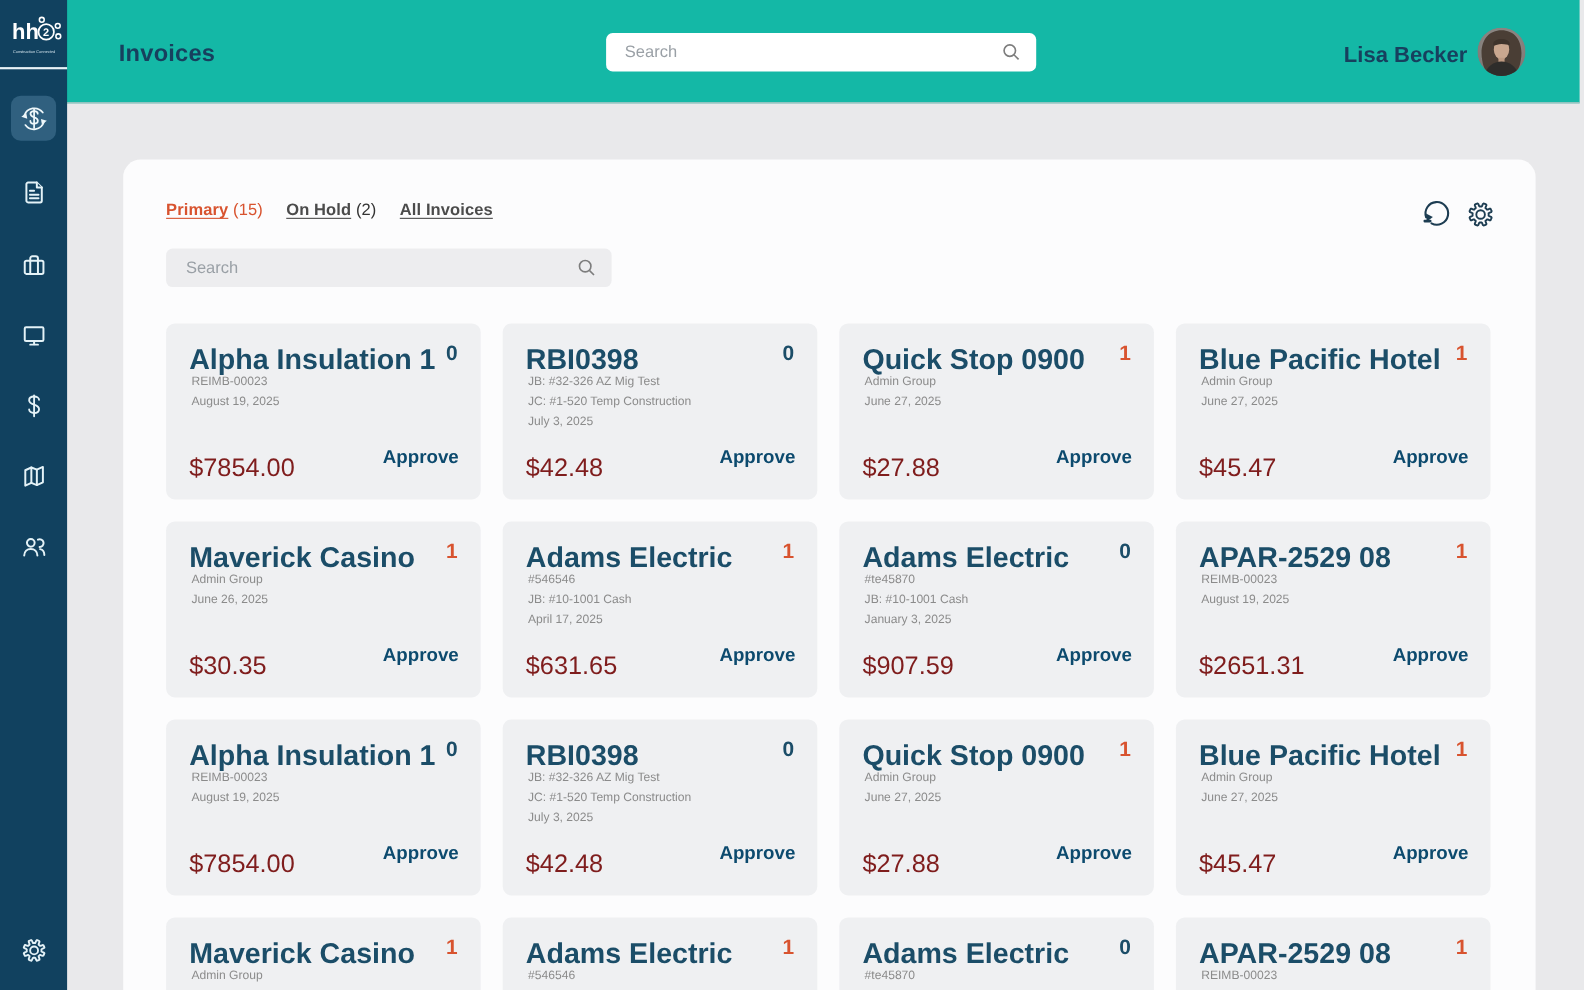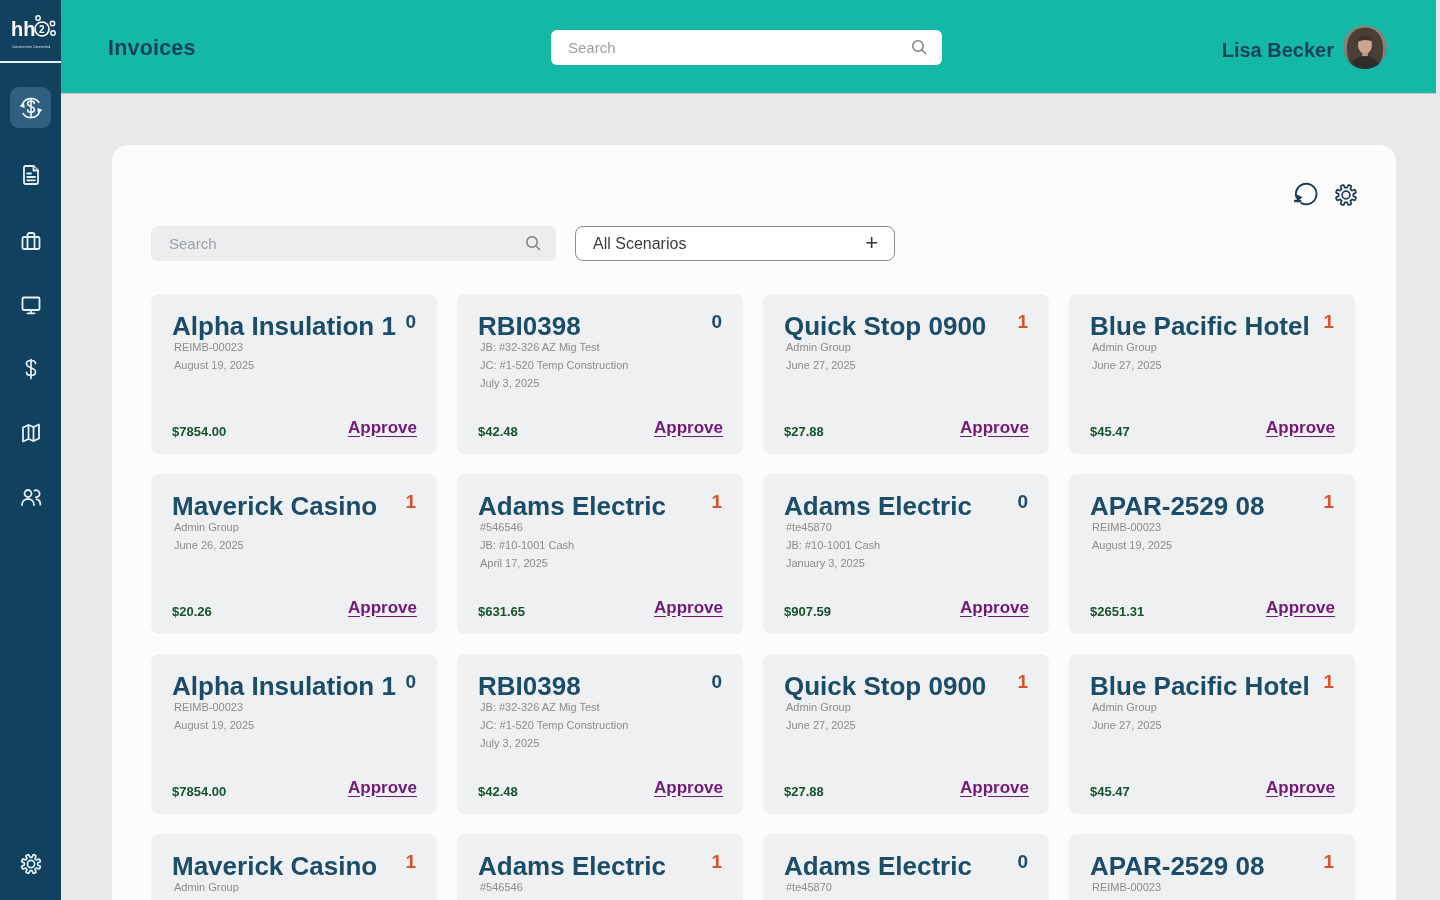--- a/index.html
+++ b/index.html
@@ -40,22 +40,22 @@
   .scen .plus { position:absolute; right:16px; top:3px; font-size:22px; color:#333; font-weight:normal; }
 
   .ic-refresh { position:absolute; left:1182px; top:36px; }
   .ic-gear { position:absolute; left:1222px; top:38px; }
 
   .card { position:absolute; width:286px; height:160px; background:#eff0f2; border-radius:8px; }
   .card .ttl { position:absolute; left:21px; top:17px; font-size:26px; font-weight:bold; color:#1b4d68; }
   .card .num { position:absolute; right:21px; top:17px; font-size:19px; font-weight:bold; }
   .num0 { color:#1b4d68; } .num1 { color:#d8532f; }
   .card .det { position:absolute; left:23px; top:44px; font-size:11px; color:#8b8b8b; line-height:18px; }
-  .card .amt { position:absolute; left:21px; bottom:15px; font-size:13px; font-weight:bold; color:#14532d; }
-  .card .apr { position:absolute; right:20px; bottom:16px; font-size:17px; font-weight:bold; color:#701a75; text-decoration:underline; text-underline-offset:3px; }
+  .card .amt { position:absolute; left:21px; bottom:15px; font-size:23px; font-weight:normal; color:#7f1d1d; }
+  .card .apr { position:absolute; right:20px; bottom:28px; font-size:17px; font-weight:bold; color:#0c4a6e; text-underline-offset:3px; }
 </style>
 </head>
 <body>
 
 <div class="header">
   <h1>Invoices</h1>
   <div class="hsearch">
       <span>Search</span>
     <svg width="17" height="17" viewBox="0 0 17 17">
         <circle cx="7" cy="7" r="5.2" fill="none" stroke="#7d7d7d" stroke-width="1.5"></circle>
@@ -160,33 +160,34 @@
 
   <div class="nav-ic" style="top:853px;">
     <svg width="22" height="22" viewBox="0 0 22 22" fill="none" stroke="#e4f2f7" stroke-width="1.7" stroke-linejoin="round">
       <path d="M17.7 11.0 17.7 11.3 17.7 11.6 17.6 11.9 18.2 12.3 19.9 13.0 20.4 13.5 20.3 13.9 20.1 14.3 20.0 14.7 19.8 15.1 19.6 15.5 19.4 15.8 18.7 15.9 16.9 15.2 16.3 15.1 16.1 15.3 15.9 15.5 15.7 15.7 15.5 15.9 15.3 16.1 15.1 16.3 15.2 16.9 15.9 18.7 15.9 19.4 15.5 19.6 15.1 19.8 14.7 20.0 14.3 20.1 13.9 20.3 13.5 20.4 13.0 19.9 12.3 18.2 11.9 17.6 11.6 17.7 11.3 17.7 11.0 17.7 10.7 17.7 10.4 17.7 10.1 17.6 9.7 18.2 9.0 19.9 8.5 20.4 8.1 20.3 7.7 20.1 7.3 20.0 6.9 19.8 6.5 19.6 6.2 19.4 6.1 18.7 6.8 16.9 6.9 16.3 6.7 16.1 6.5 15.9 6.3 15.7 6.1 15.5 5.9 15.3 5.7 15.1 5.1 15.2 3.3 15.9 2.6 15.9 2.4 15.5 2.2 15.1 2.0 14.7 1.9 14.3 1.7 13.9 1.6 13.5 2.1 13.0 3.8 12.3 4.4 11.9 4.3 11.6 4.3 11.3 4.3 11.0 4.3 10.7 4.3 10.4 4.4 10.1 3.8 9.7 2.1 9.0 1.6 8.5 1.7 8.1 1.9 7.7 2.0 7.3 2.2 6.9 2.4 6.5 2.6 6.1 3.3 6.1 5.1 6.8 5.7 6.9 5.9 6.7 6.1 6.5 6.3 6.3 6.5 6.1 6.7 5.9 6.9 5.7 6.8 5.1 6.1 3.3 6.1 2.6 6.5 2.4 6.9 2.2 7.3 2.0 7.7 1.9 8.1 1.7 8.5 1.6 9.0 2.1 9.7 3.8 10.1 4.4 10.4 4.3 10.7 4.3 11.0 4.3 11.3 4.3 11.6 4.3 11.9 4.4 12.3 3.8 13.0 2.1 13.5 1.6 13.9 1.7 14.3 1.9 14.7 2.0 15.1 2.2 15.5 2.4 15.8 2.6 15.9 3.3 15.2 5.1 15.1 5.7 15.3 5.9 15.5 6.1 15.7 6.3 15.9 6.5 16.1 6.7 16.3 6.9 16.9 6.8 18.7 6.1 19.4 6.2 19.6 6.5 19.8 6.9 20.0 7.3 20.1 7.7 20.3 8.1 20.4 8.5 19.9 9.0 18.2 9.7 17.6 10.1 17.7 10.4 17.7 10.7Z"></path>
       <circle cx="11" cy="11" r="3.6"></circle>
     </svg>
   </div>
 </div>
 
 <div class="container">
+  <div class="tabs">
+    <span class="t t-orange"><u>Primary</u> <span class="cnt">(15)</span></span>
+    <span class="t t-gray"><u>On Hold</u> <span class="cntg">(2)</span></span>
+    <span class="t t-gray"><u>All Invoices</u></span>
+  </div>
 
   <div class="csearch">
       <span>Search</span>
     <svg width="17" height="17" viewBox="0 0 17 17">
         <circle cx="7" cy="7" r="5.2" fill="none" stroke="#7d7d7d" stroke-width="1.5"></circle>
         <line x1="11" y1="11" x2="15" y2="15" stroke="#7d7d7d" stroke-width="1.5"></line>
       </svg>
   </div>
 
-  <div class="scen">
-      <span class="lbl">All Scenarios</span>
-      <span class="plus">+</span>
-    </div>
 
   <svg class="ic-refresh" width="26" height="26" viewBox="0 0 26 26" fill="none" stroke="#1d3d52" stroke-width="1.9" stroke-linecap="round">
     <path d="M2.52 16.52 A 10.3 10.3 0 1 1 7.36 22.09"></path>
     <path d="M2.4 13.2 L8.6 16.2 L3.0 20.6 Z" fill="#1d3d52" stroke="none"></path>
     <line x1="1.0" y1="20.0" x2="6.2" y2="20.0" stroke-width="2.4"></line>
   </svg>
   <svg class="ic-gear" width="24" height="24" viewBox="0 0 24 24" fill="none" stroke="#1d3d52" stroke-width="1.7" stroke-linejoin="round">
     <path d="M19.3 12.0 19.3 12.3 19.3 12.6 19.2 13.0 19.8 13.4 21.6 14.1 22.0 14.7 21.9 15.1 21.8 15.6 21.6 16.0 21.4 16.4 21.2 16.8 21.0 17.2 20.3 17.3 18.5 16.5 17.8 16.4 17.6 16.7 17.4 16.9 17.2 17.2 16.9 17.4 16.7 17.6 16.4 17.8 16.5 18.5 17.3 20.3 17.2 21.0 16.8 21.2 16.4 21.4 16.0 21.6 15.6 21.8 15.1 21.9 14.7 22.0 14.1 21.6 13.4 19.8 13.0 19.2 12.6 19.3 12.3 19.3 12.0 19.3 11.7 19.3 11.4 19.3 11.0 19.2 10.6 19.8 9.9 21.6 9.3 22.0 8.9 21.9 8.4 21.8 8.0 21.6 7.6 21.4 7.2 21.2 6.8 21.0 6.7 20.3 7.5 18.5 7.6 17.8 7.3 17.6 7.1 17.4 6.8 17.2 6.6 16.9 6.4 16.7 6.2 16.4 5.5 16.5 3.7 17.3 3.0 17.2 2.8 16.8 2.6 16.4 2.4 16.0 2.2 15.6 2.1 15.1 2.0 14.7 2.4 14.1 4.2 13.4 4.8 13.0 4.7 12.6 4.7 12.3 4.7 12.0 4.7 11.7 4.7 11.4 4.8 11.0 4.2 10.6 2.4 9.9 2.0 9.3 2.1 8.9 2.2 8.4 2.4 8.0 2.6 7.6 2.8 7.2 3.0 6.8 3.7 6.7 5.5 7.5 6.2 7.6 6.4 7.3 6.6 7.1 6.8 6.8 7.1 6.6 7.3 6.4 7.6 6.2 7.5 5.5 6.7 3.7 6.8 3.0 7.2 2.8 7.6 2.6 8.0 2.4 8.4 2.2 8.9 2.1 9.3 2.0 9.9 2.4 10.6 4.2 11.0 4.8 11.4 4.7 11.7 4.7 12.0 4.7 12.3 4.7 12.6 4.7 13.0 4.8 13.4 4.2 14.1 2.4 14.7 2.0 15.1 2.1 15.6 2.2 16.0 2.4 16.4 2.6 16.8 2.8 17.2 3.0 17.3 3.7 16.5 5.5 16.4 6.2 16.7 6.4 16.9 6.6 17.2 6.8 17.4 7.1 17.6 7.3 17.8 7.6 18.5 7.5 20.3 6.7 21.0 6.8 21.2 7.2 21.4 7.6 21.6 8.0 21.8 8.4 21.9 8.9 22.0 9.3 21.6 9.9 19.8 10.6 19.2 11.0 19.3 11.4 19.3 11.7Z"></path>
     <circle cx="12" cy="12" r="3.9"></circle>
   </svg>
@@ -216,21 +217,21 @@
     <div class="ttl">Blue Pacific Hotel</div>
       <div class="num num1">1</div>
     <div class="det">Admin Group<br>June 27, 2025</div>
     <div class="amt">$45.47</div>
       <a class="apr">Approve</a>
   </div>
   <div class="card" style="left:39px;top:329px;">
     <div class="ttl">Maverick Casino</div>
       <div class="num num1">1</div>
     <div class="det">Admin Group<br>June 26, 2025</div>
-    <div class="amt">$20.26</div>
+    <div class="amt">$30.35</div>
       <a class="apr">Approve</a>
   </div>
   <div class="card" style="left:345px;top:329px;">
     <div class="ttl">Adams Electric</div>
       <div class="num num1">1</div>
     <div class="det">#546546<br>JB: #10-1001 Cash<br>April 17, 2025</div>
     <div class="amt">$631.65</div>
       <a class="apr">Approve</a>
   </div>
   <div class="card" style="left:651px;top:329px;">

